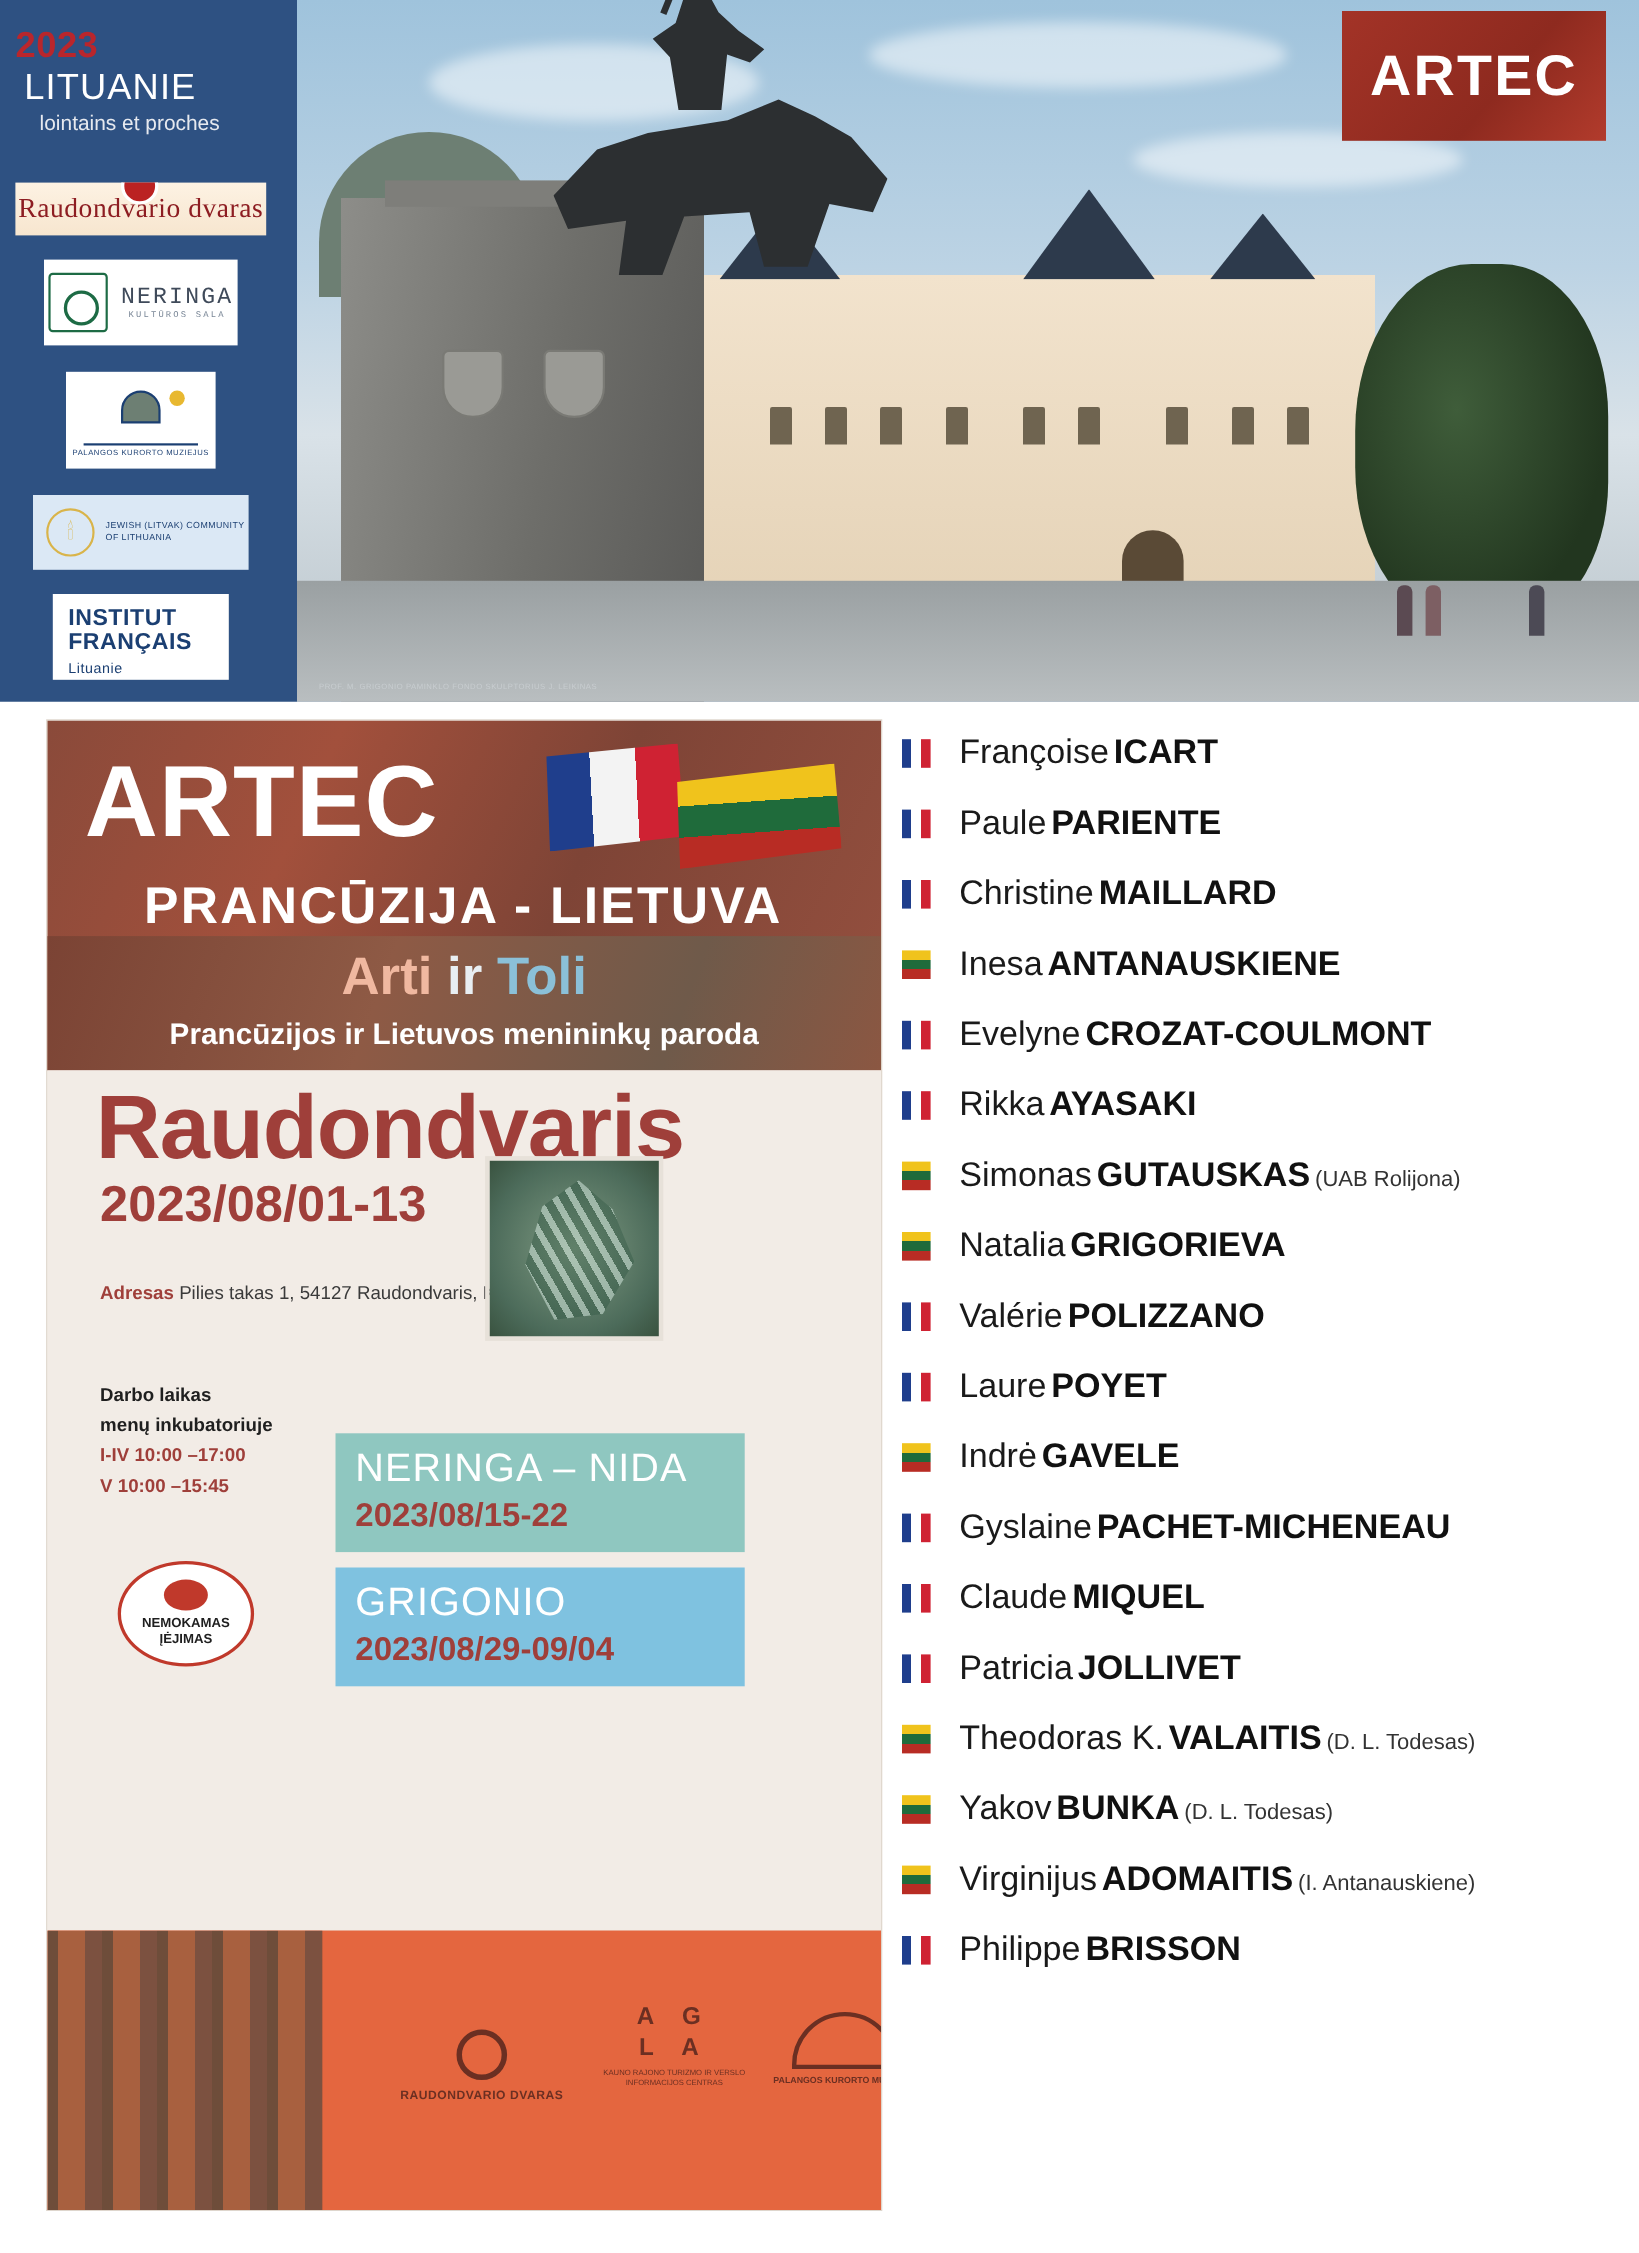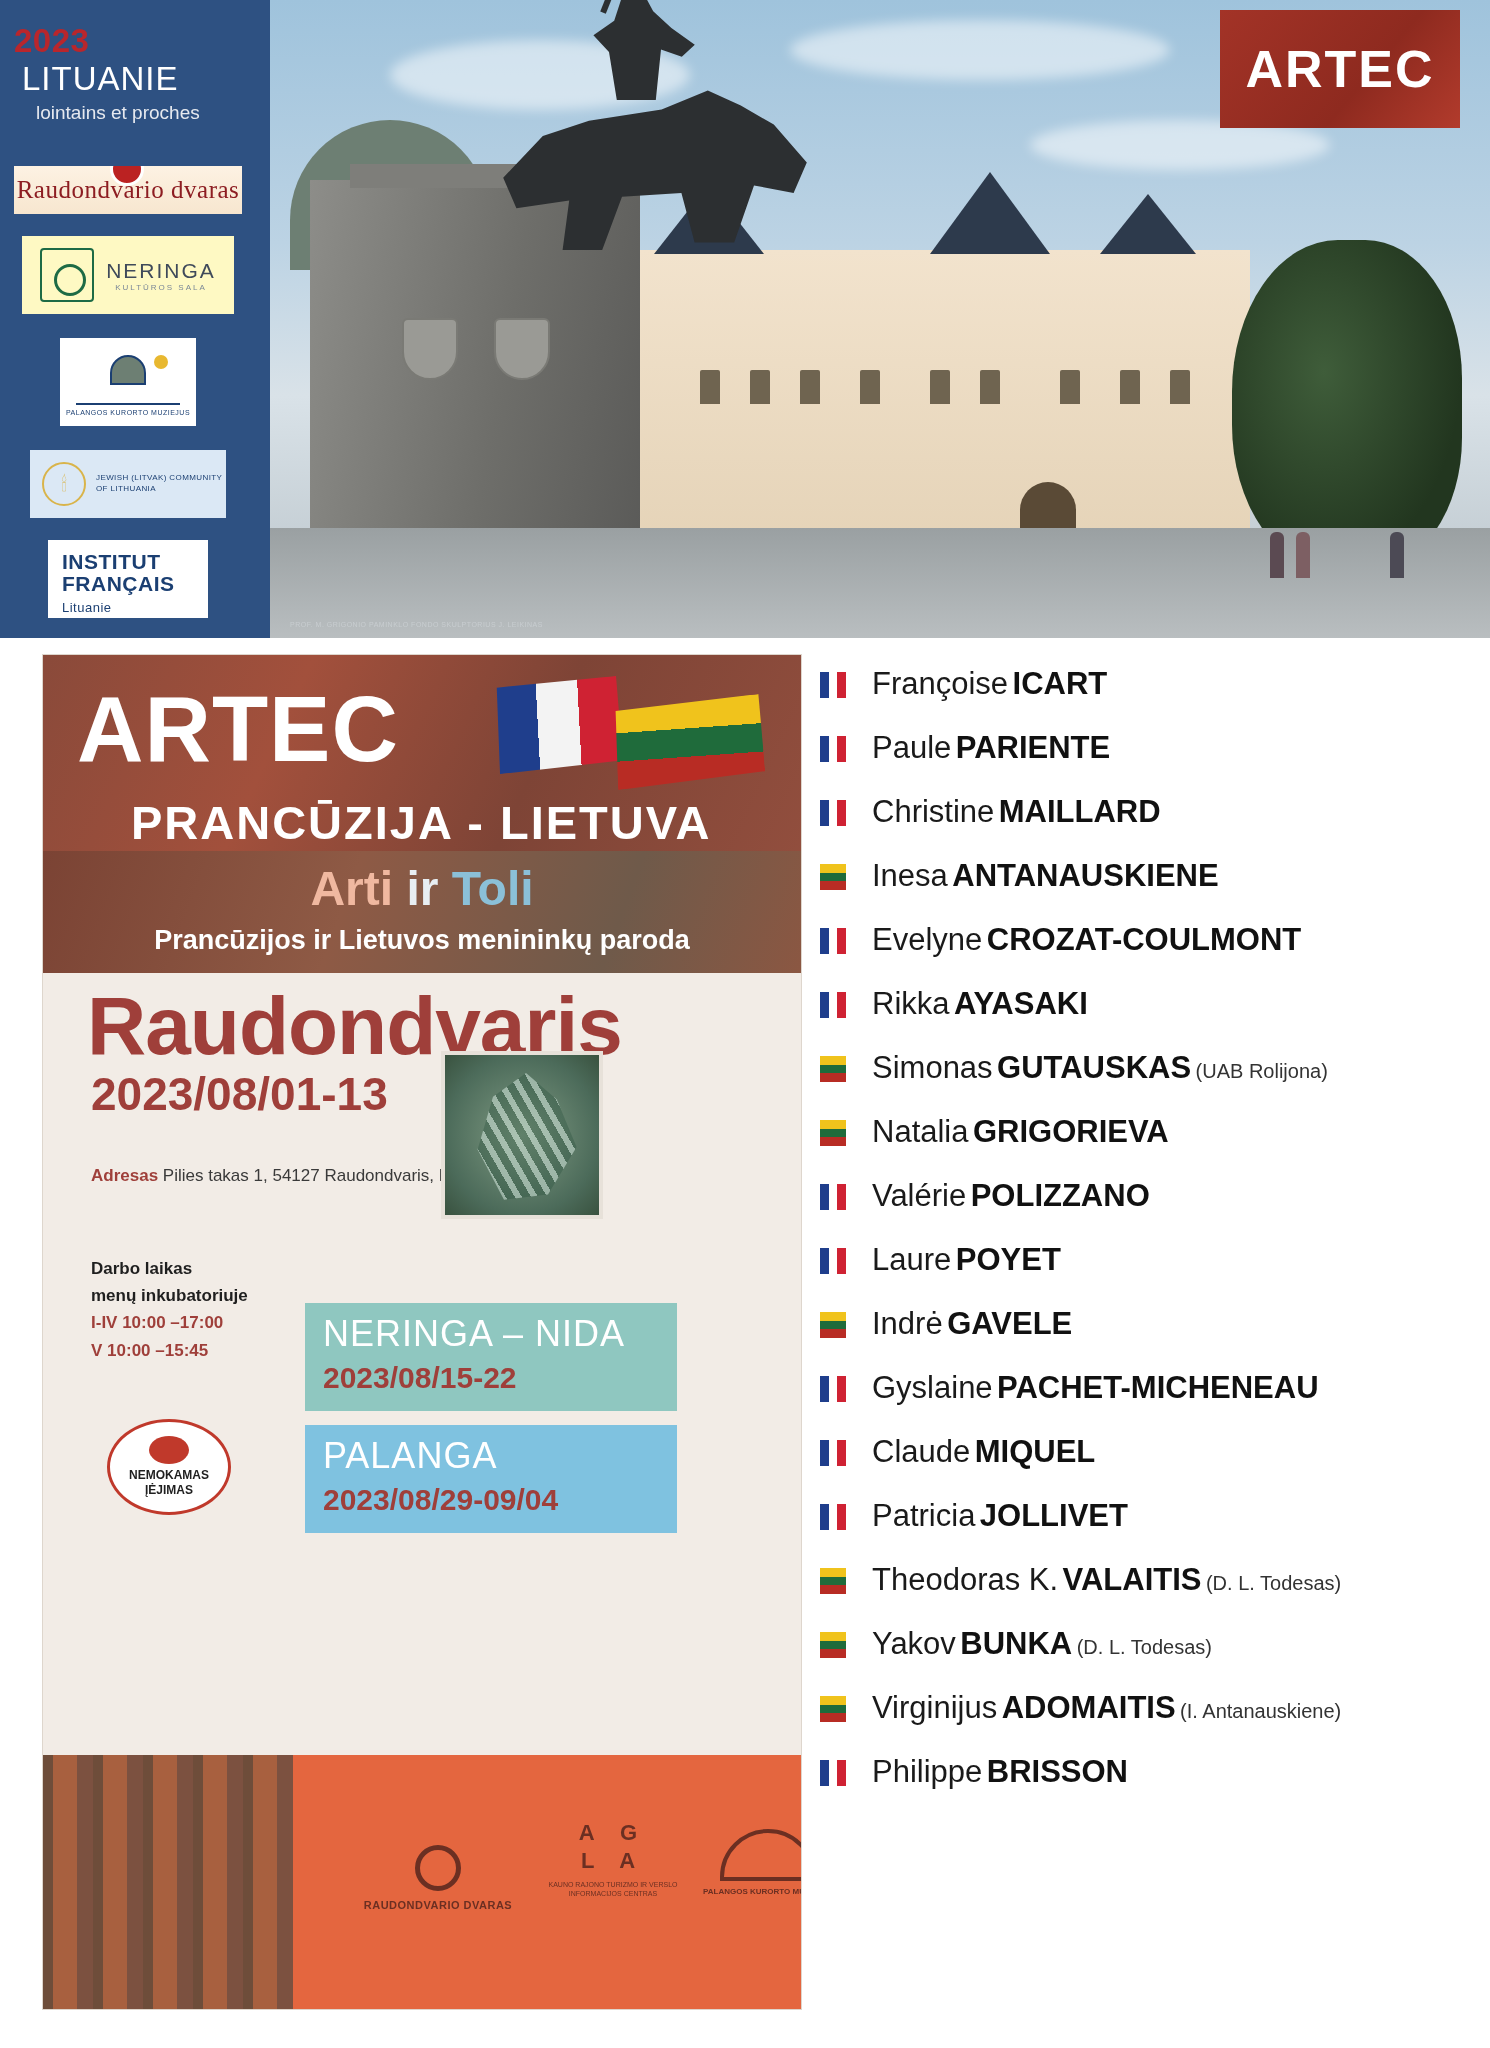--- a/index.html
+++ b/index.html
@@ -39,21 +39,21 @@
     margin: 14px auto 0 auto;
     display:flex; align-items:center; justify-content:center;
     position:relative;
     overflow:hidden;
   }
   .logo-raud { width:228px; height:48px; margin-top:42px;
     background: linear-gradient(#fdf2e3,#f7e6cf); }
   .logo-raud .rd-txt { font-family:"Liberation Serif", serif; font-size:25px; color:#8d1d22; letter-spacing:0.5px;}
   .logo-raud .rd-star { position:absolute; left:96px; top:-14px; width:34px; height:34px; border-radius:50%;
     background:#b22; border:3px solid #fff;}
-  .logo-ner { width:212px; height:78px; margin-top:22px; background:#fef9c3; }
+  .logo-ner { width:176px; height:78px; margin-top:22px; background:#ffffff;font-family:Liberation Mono, monospace; }
   .ner-emblem { width:54px; height:54px; border:2px solid #1d6b45; border-radius:4px; position:relative; margin-right:12px;}
   .ner-emblem:after{content:""; position:absolute; left:12px; top:14px; width:26px; height:26px; border:3px solid #1d6b45; border-radius:50%;}
   .ner-name { font-size:21px; color:#3f4a5a; letter-spacing:2px;}
   .ner-sub { font-size:8px; color:#7a8797; letter-spacing:2px; text-align:center;}
   .logo-pal { width:136px; height:88px; margin-top:24px; background:#fff; flex-direction:column;}
   .pal-draw{ width:104px; height:56px; border-bottom:2px solid #1b3f72; position:relative;}
   .pal-draw .dome{position:absolute; left:34px; top:6px; width:36px;height:30px;border:2px solid #1b3f72;border-radius:18px 18px 0 0;}
   .pal-draw .sun{position:absolute; left:78px; top:6px; width:14px;height:14px;border-radius:50%;background:#e8b830;}
   .pal-cap{font-size:7px; color:#1b3f72; letter-spacing:0.5px; margin-top:4px;}
   .logo-jew { width:196px; height:68px; margin-top:24px; background:#dbe8f5; justify-content:flex-start; padding-left:12px;}
@@ -334,21 +334,21 @@
         <div class="red">V 10:00 –15:45</div>
       </div>
 
       <div class="painting"></div>
 
       <div class="chip chip-1">
         <div class="chip-title">NERINGA – NIDA</div>
         <div class="chip-date">2023/08/15-22</div>
       </div>
       <div class="chip chip-2">
-        <div class="chip-title">PALANGA</div>
+        <div class="chip-title">GRIGONIO</div>
         <div class="chip-date">2023/08/29-09/04</div>
       </div>
 
       <div class="free-badge">
         <div class="fb-dot"></div>
         <div class="fb-t">
           <span>NEMOKAMAS</span><br>
           <span>ĮĖJIMAS</span>
         </div>
       </div>

